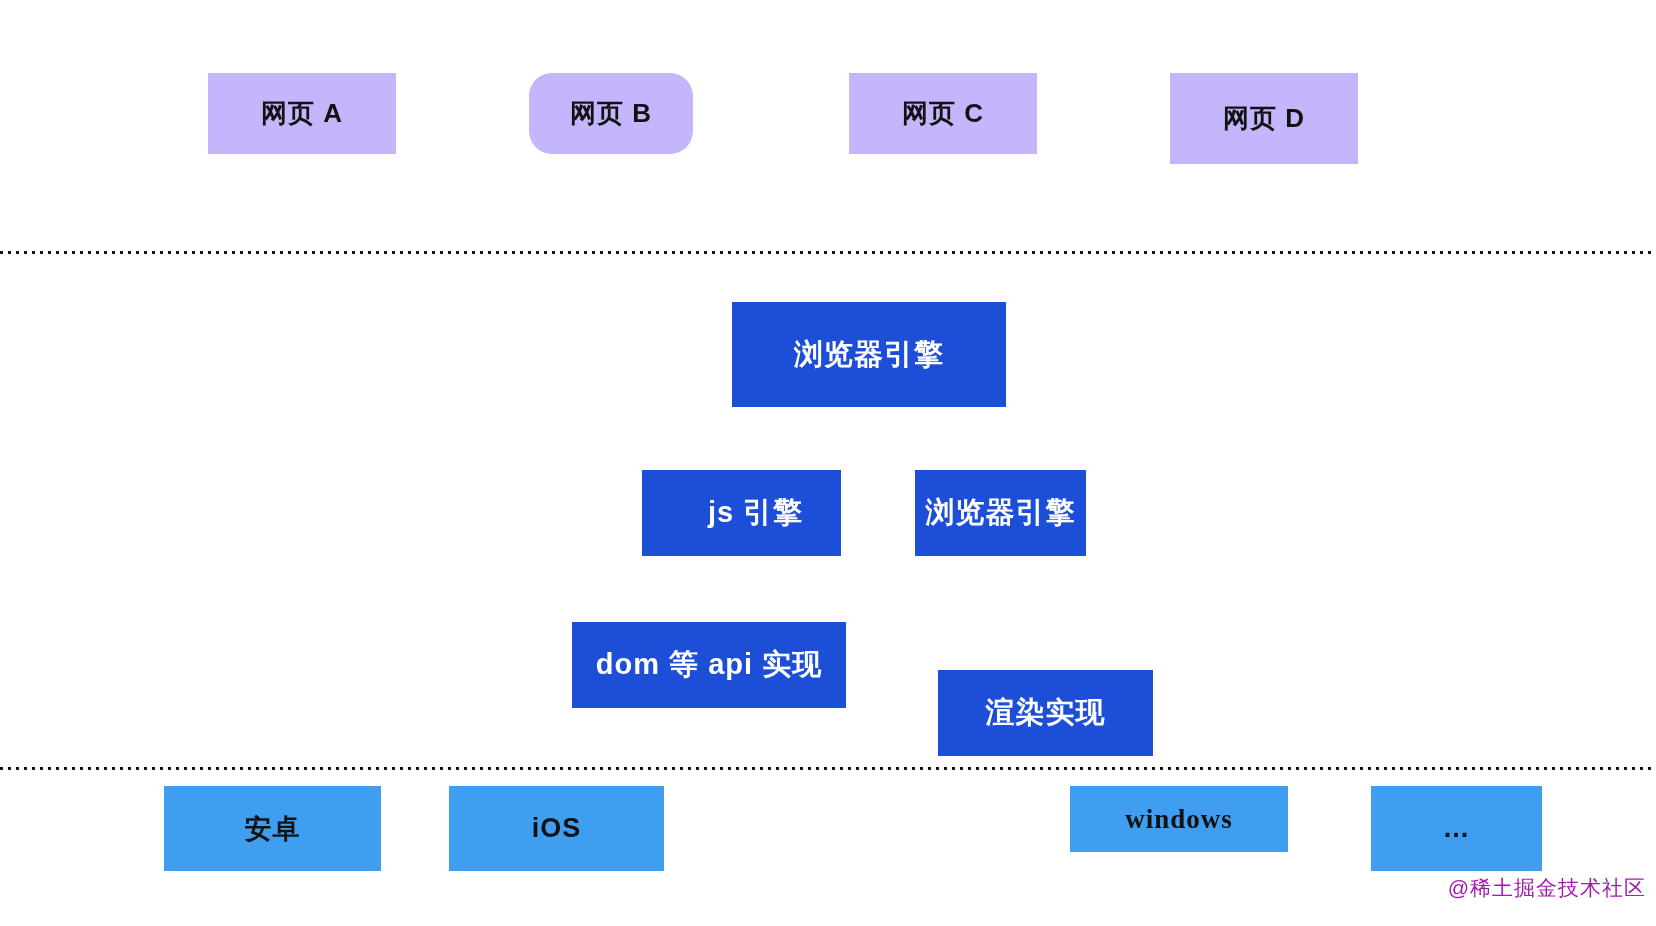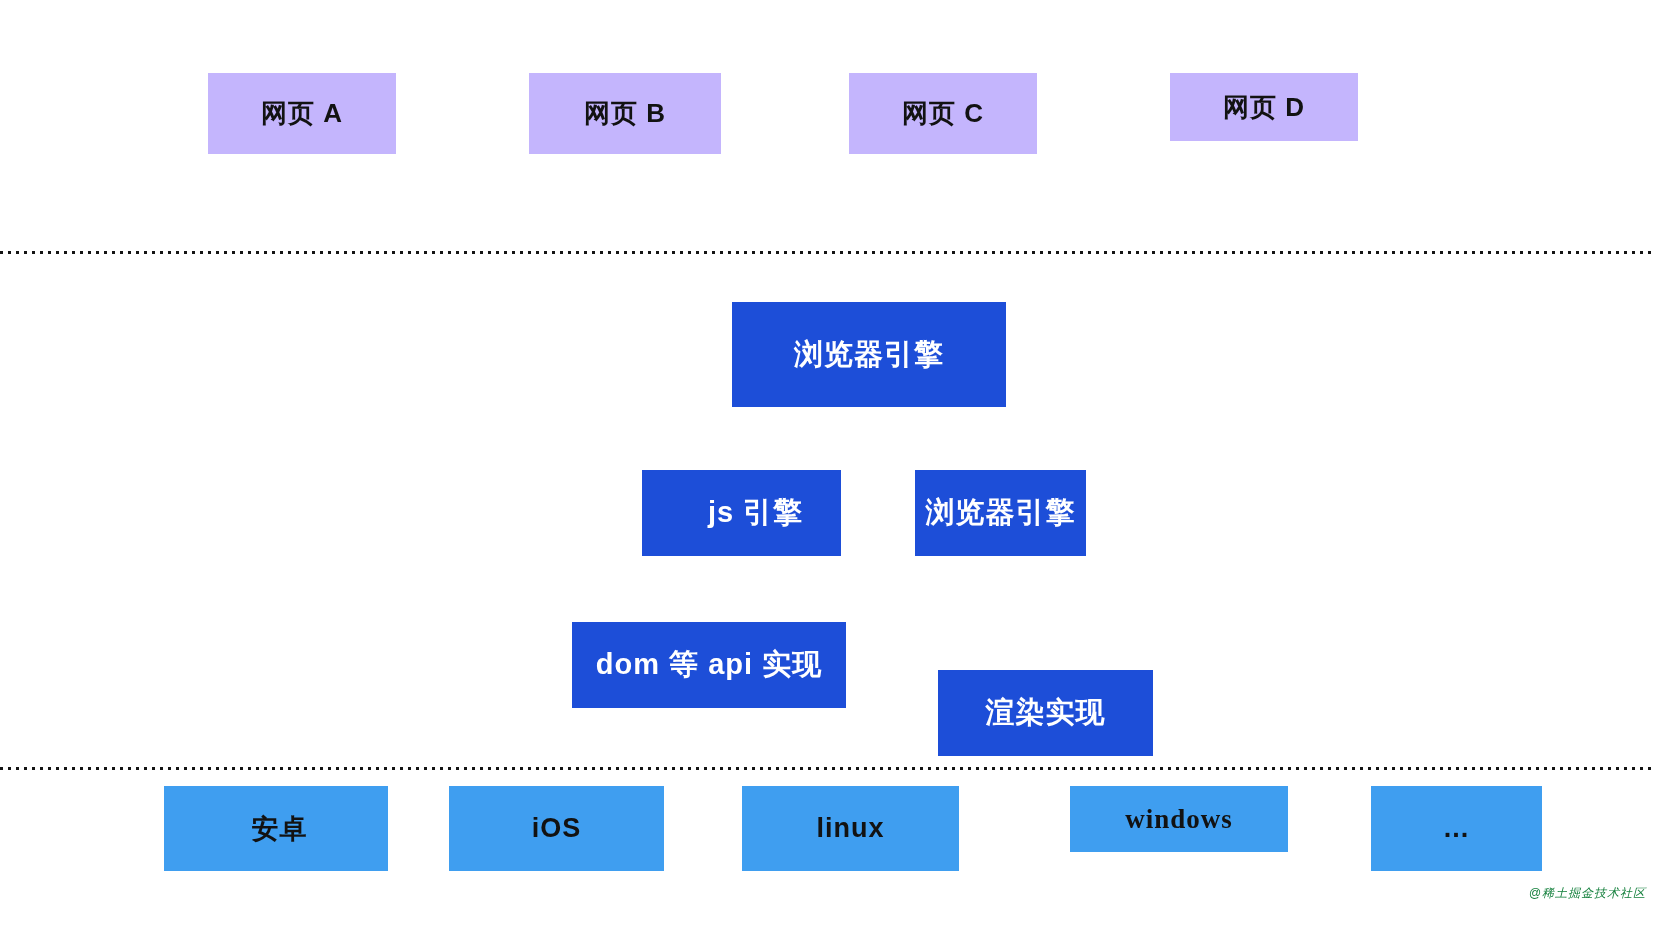--- a/index.html
+++ b/index.html
@@ -45,50 +45,49 @@
     right: 0;
     height: 3px;
     background: repeating-linear-gradient(
       to right,
       #141414 0px, #141414 3px,
       transparent 3px, transparent 8px
     );
   }
   
   #webpage-a { left: 208px;  top: 73px; width: 188px; height: 81px; }
-  #webpage-b { left: 529px;  top: 73px; width: 192px; height: 81px; }
+  #webpage-b { left: 529px;  top: 73px; width: 164px; height: 81px; border-radius: 23px; }
   #webpage-c { left: 849px;  top: 73px; width: 188px; height: 81px; }
-  #webpage-d { left: 1170px; top: 73px; width: 188px; height: 68px; }
+  #webpage-d { left: 1170px; top: 73px; width: 188px; height: 91px; }
 
   #sep-top    { top: 251px; }
   #sep-bottom { top: 767px; }
 
   
   #browser-engine { left: 732px; top: 302px; width: 274px; height: 105px; }
   #js-engine      { left: 642px; top: 470px; width: 171px; height: 86px; padding-left: 28px; }
   #render-engine  { left: 915px; top: 470px; width: 171px; height: 86px; }
   #dom-api        { left: 530px; top: 622px; width: 274px; height: 86px; margin-left: 42px; }
   #render-impl    { left: 938px; top: 622px; width: 215px; height: 86px; margin-top: 48px; }
 
   
-  #platform-android { left: 164px;  top: 786px; width: 217px; height: 85px; padding-left: 7px; }
+  #platform-android { left: 164px;  top: 786px; width: 217px; height: 85px; }
   #platform-ios     { left: 449px;  top: 786px; width: 215px; height: 85px; }
   #platform-linux   { left: 742px;  top: 786px; width: 217px; height: 85px; }
   #platform-windows { left: 1070px; top: 786px; width: 218px; height: 66px; font-family: Liberation Serif, serif; }
   #platform-more    { left: 1371px; top: 786px; width: 171px; height: 85px; }
 
   .watermark {
     position: absolute;
     right: 10px;
     bottom: 24px;
-    font-size: 12px;
+    font-size: 21px;
     font-weight: normal;
-    color: #15803d;
+    color: #a21caf;
     letter-spacing: 1px;
-    font-style: italic;
   }
 </style>
 </head>
 <body>
 
 <div class="canvas">
 
   <div class="node orange-box" id="webpage-a">网页 A</div>
   <div class="node orange-box" id="webpage-b">网页 B</div>
   <div class="node orange-box" id="webpage-c">网页 C</div>
@@ -98,19 +97,18 @@
   <div class="dotted-line" id="sep-bottom"></div>
 
   <div class="node black-box" id="browser-engine">浏览器引擎</div>
   <div class="node black-box" id="js-engine">js 引擎</div>
   <div class="node black-box" id="render-engine">浏览器引擎</div>
   <div class="node black-box" id="dom-api">dom 等 api 实现</div>
   <div class="node black-box" id="render-impl">渲染实现</div>
 
   <div class="node blue-box" id="platform-android">安卓</div>
   <div class="node blue-box" id="platform-ios">iOS</div>
-  <div class="node blue-box" id="platform-linux">linux</div>
   <div class="node blue-box" id="platform-windows">windows</div>
   <div class="node blue-box" id="platform-more">...</div>
 
   <div class="watermark">@稀土掘金技术社区</div>
 
 </div>
 
 </body></html>

